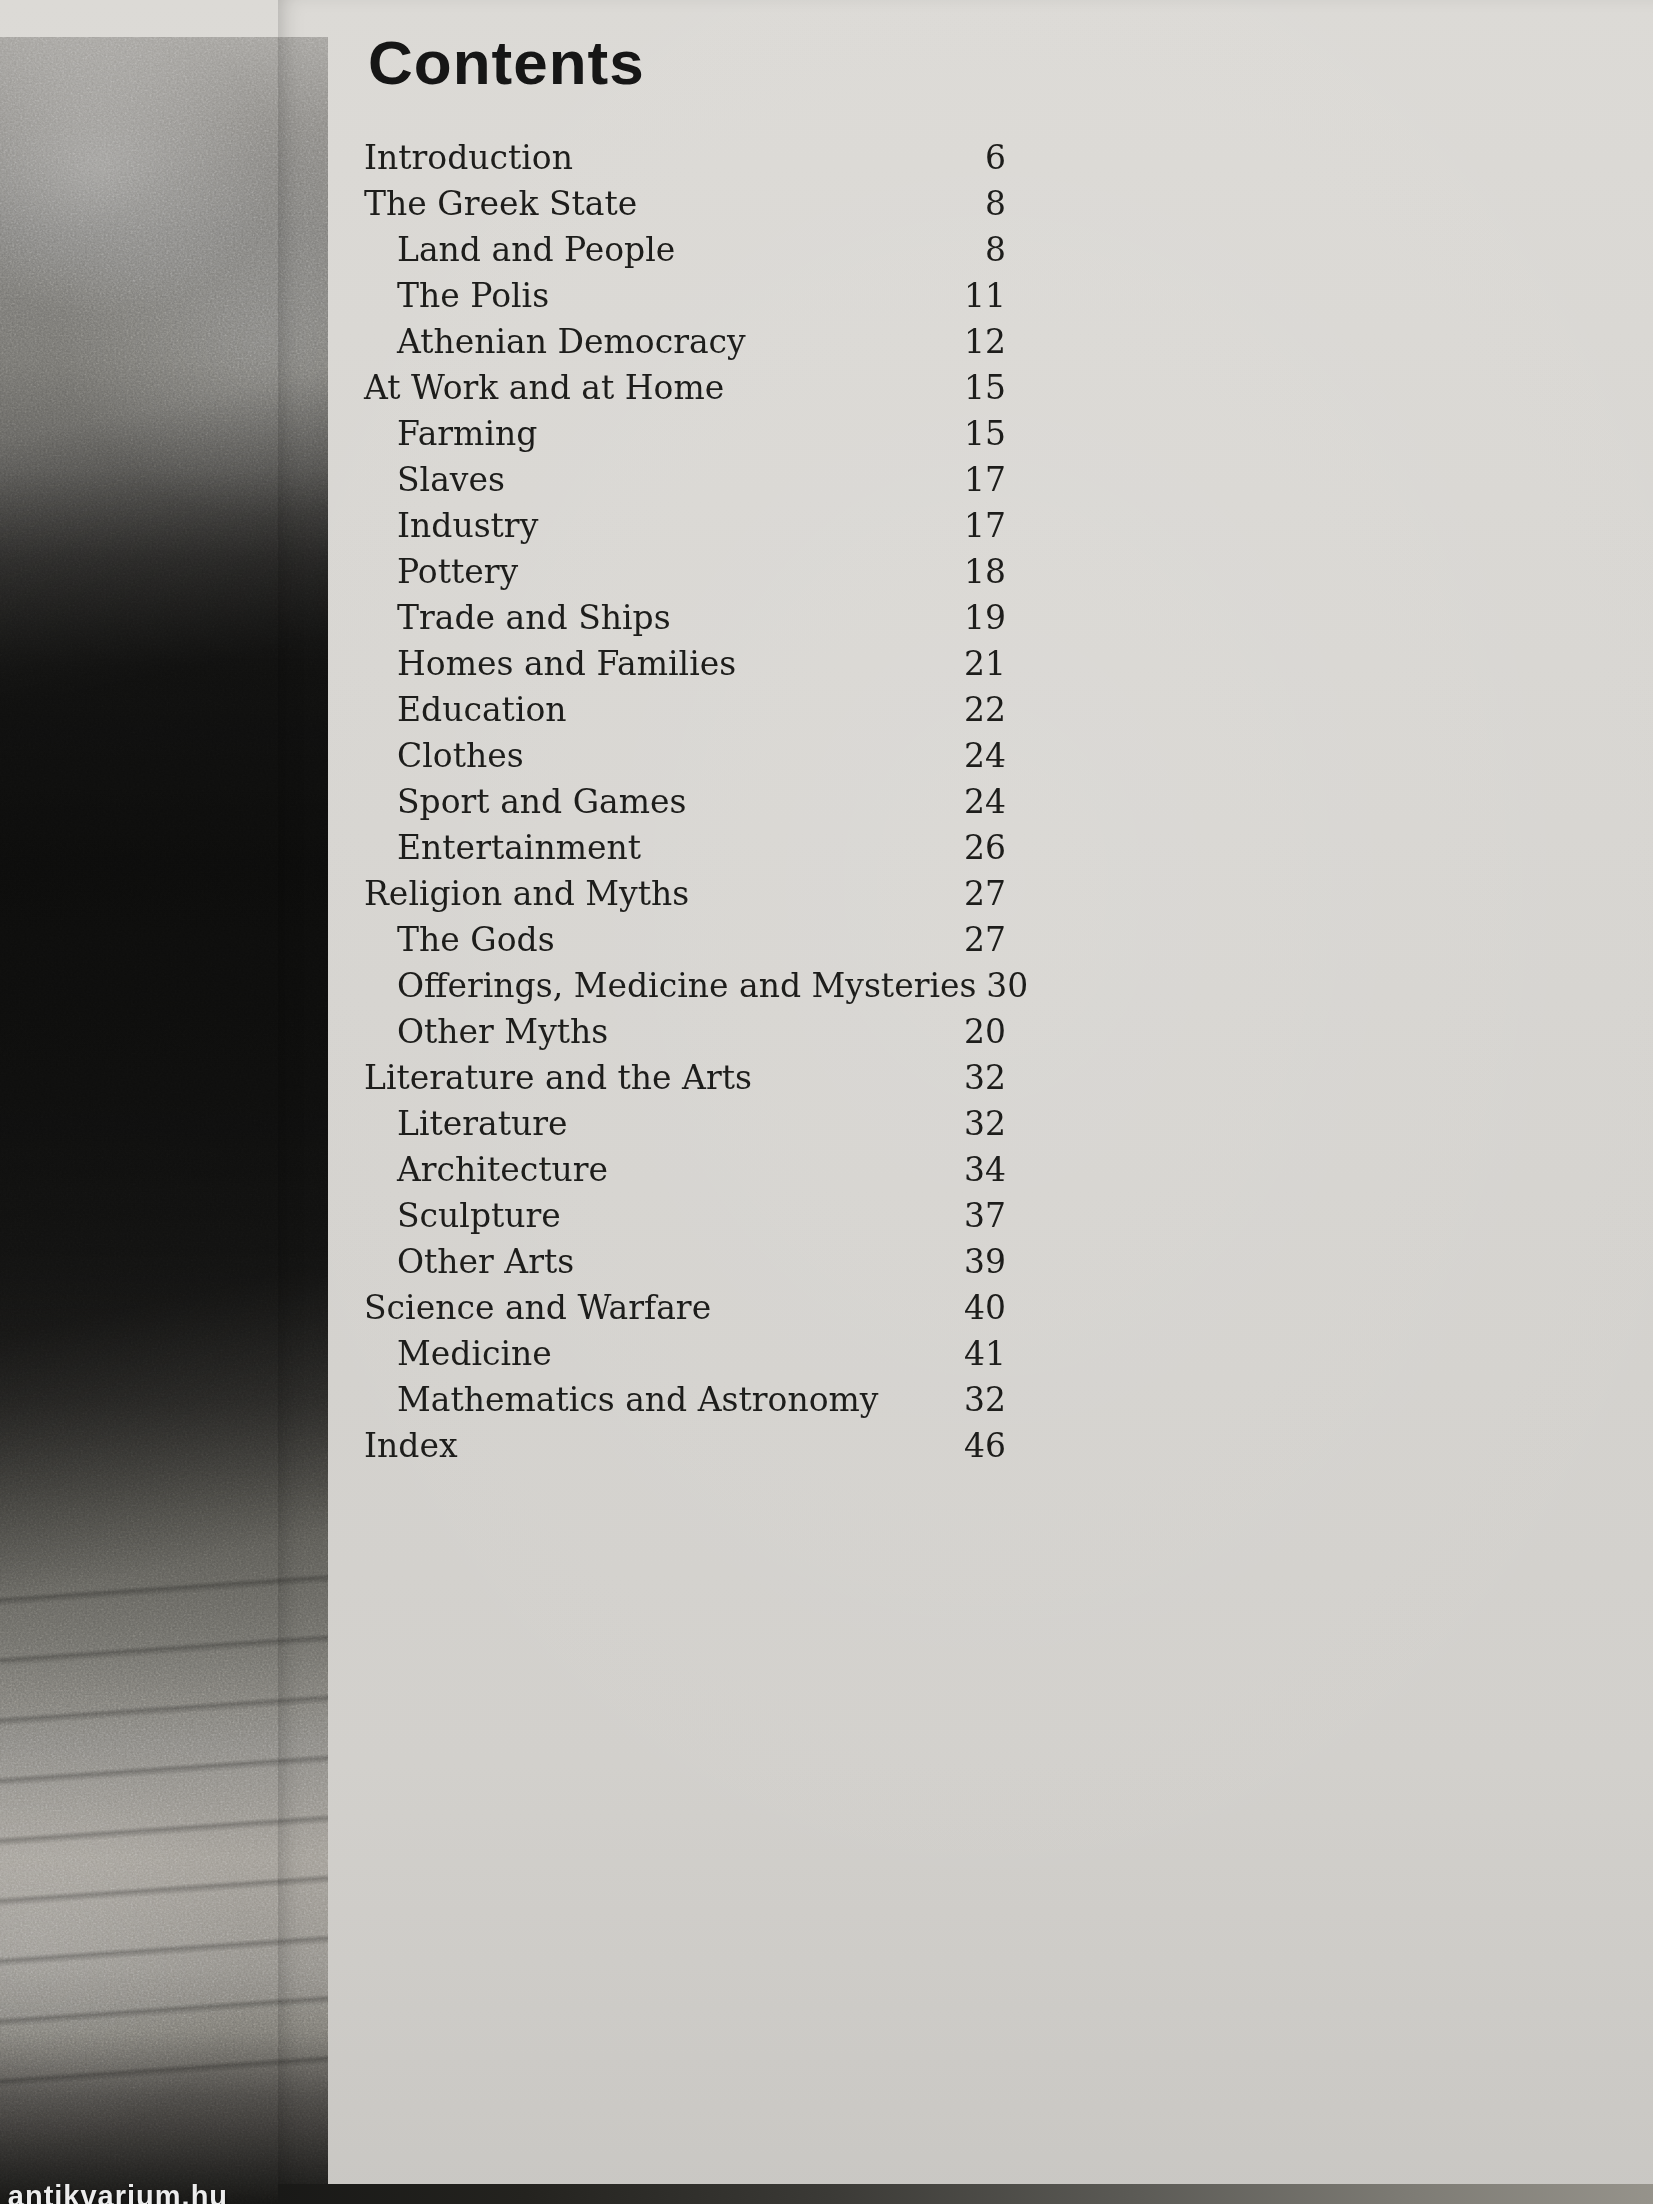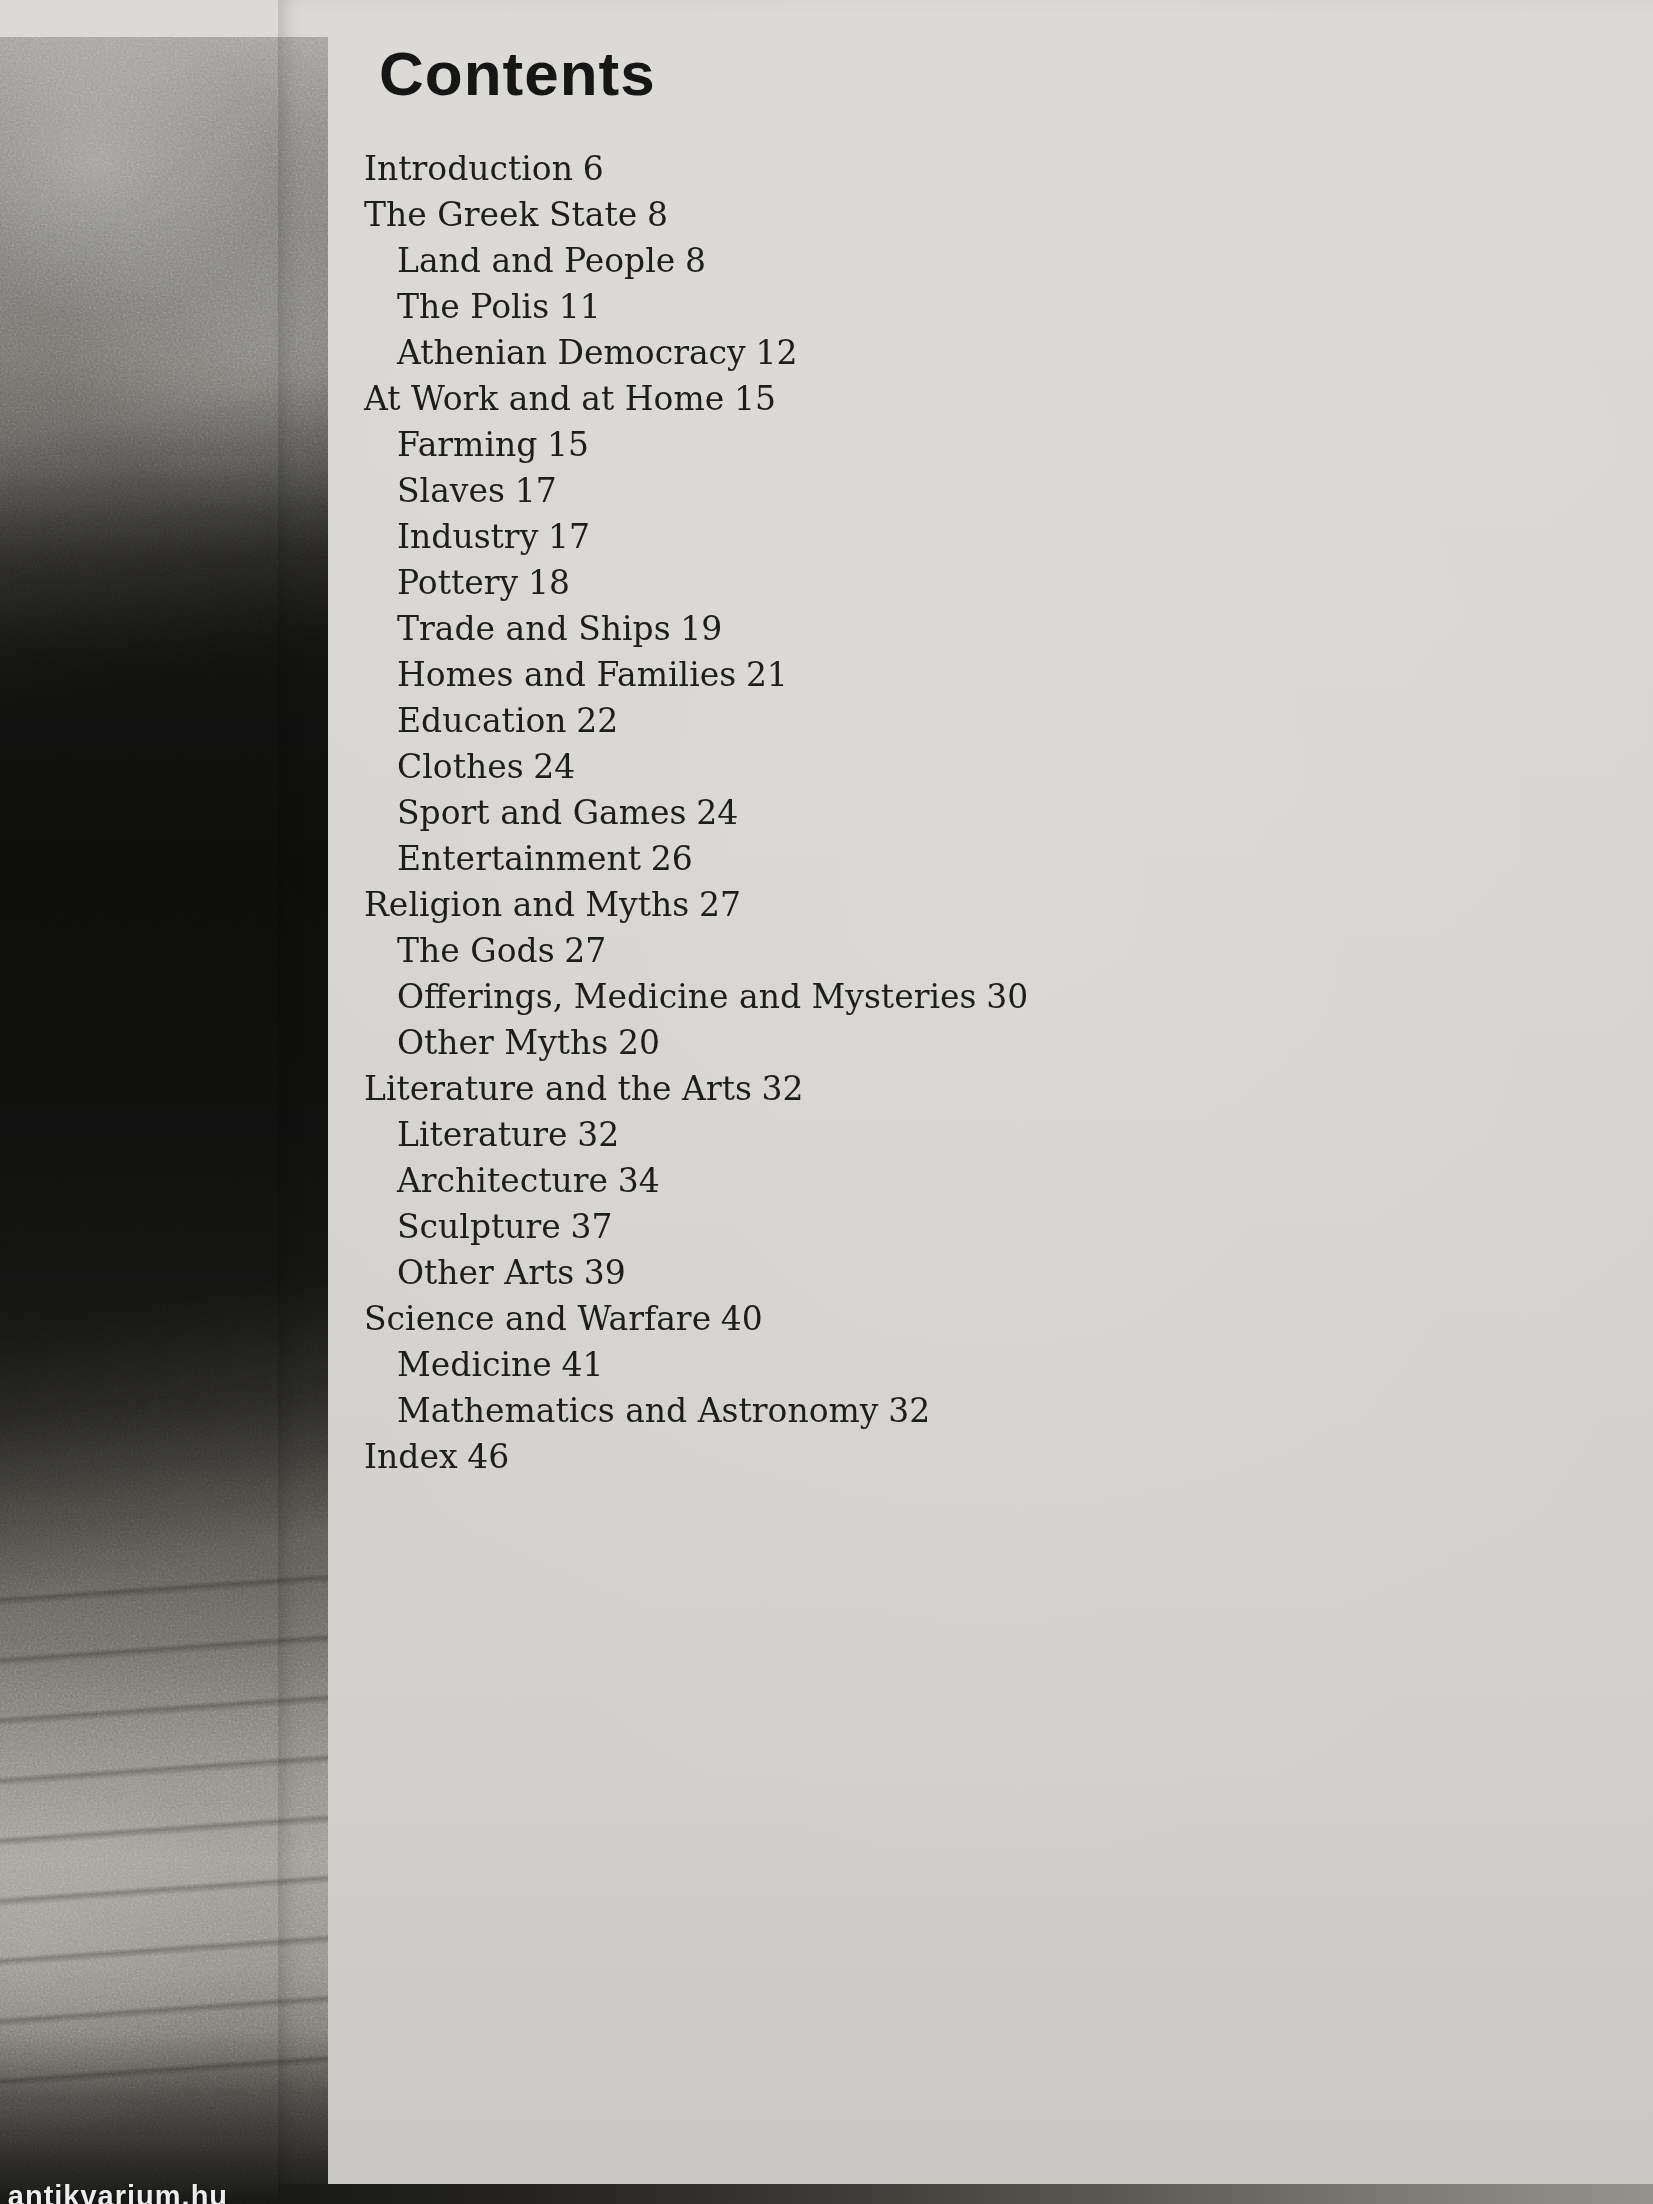--- a/index.html
+++ b/index.html
@@ -105,35 +105,35 @@
   .content {
     position: absolute;
     left: 278px;
     top: 0;
     right: 0;
     bottom: 0;
     padding-left: 86px;
     box-shadow: inset 13.6px 0 25px -13.6px rgba(0,0,0,0.25);
   }
   .page-title {
-    margin: 15px;
+    margin: 4px;
     padding-top: 23px;
     font-family: "Liberation Sans", sans-serif;
     font-weight: 700;
     font-size: 62px;
     letter-spacing: 1px;
     color: #161616;
   }
   .toc-list {
     margin-top: 37px;
     width: 642px;
   }
   .toc-row {
     display: flex;
-    justify-content: flex-start;
+    justify-content: space-between;
     align-items: baseline;
     font-size: 33px;
     line-height: 46px;
     color: #1d1d1b;
   }
   .toc-row.sub {
     padding-left: 33px;
   }
   .toc-label {
     white-space: nowrap;

